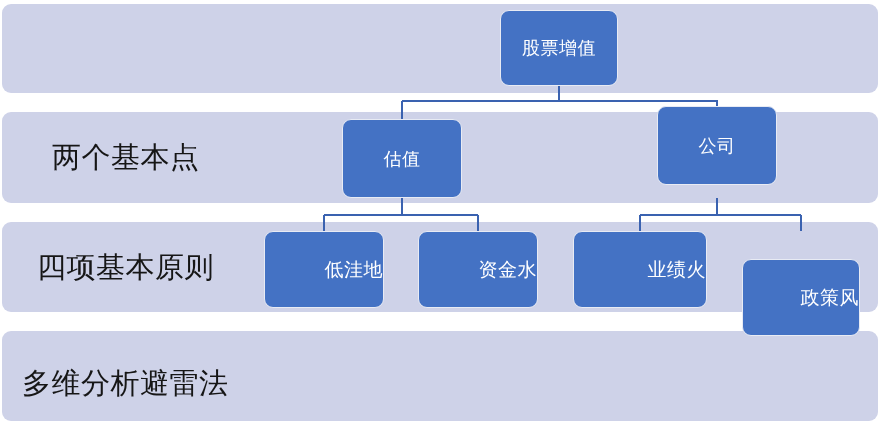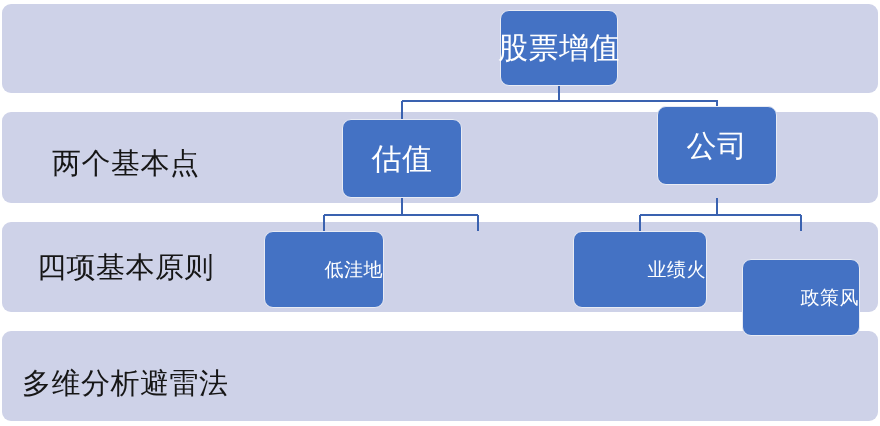--- a/index.html
+++ b/index.html
@@ -49,38 +49,38 @@
   .node {
     position: absolute;
     background: #4472c4;
     border: 1px solid #e8ebf4;
     border-radius: 9px;
     box-sizing: border-box;
     display: flex;
     align-items: center;
     justify-content: center;
     color: #ffffff;
-    font-size: 30px;
+    font-size: 18px;
     line-height: 1;
     white-space: nowrap;
     letter-spacing: 0.5px;
   }
   .node.small { font-size: 19px; justify-content: flex-end; }
 </style>
 </head>
 <body>
 
 <div id="stage">
 
   <div class="band" style="top:4px; height:89px;"></div>
   <div class="band" style="top:112px; height:91px;"></div>
   <div class="band" style="top:222px; height:90px;"></div>
   <div class="band" style="top:331px; height:90px;"></div>
 
-  <div class="band-label" style="left:52px; top:149px;text-align:center;">两个基本点</div>
+  <div class="band-label" style="left:52px; top:143px;text-align:center;">两个基本点</div>
   <div class="band-label" style="left:37px; top:253px;">四项基本原则</div>
   <div class="band-label" style="left:22px; top:361px;margin-top:8px;">多维分析避雷法</div>
 
   <svg id="wires" viewBox="0 0 880 426" width="880" height="426">
     <g fill="none" stroke="#3a62b0" stroke-width="2" shape-rendering="crispEdges">
 
       <path d="M559,86 L559,101 M402,101 L718,101 M402,101 L402,119 M717,101 L717,119"></path>
 
       <path d="M402,198 L402,215 M324,215 L478,215 M324,215 L324,231 M478,215 L478,231"></path>
 
@@ -97,20 +97,23 @@
   </div>
 
   <div class="node" style="left:657px; top:106px; width:120px; height:79px;">
     <span>公司</span>
   </div>
 
   <div class="node small" style="left:264px; top:231px; width:120px; height:77px;">
     <span>低洼地</span>
   </div>
 
+  <div class="node small" style="left:418px; top:231px; width:120px; height:77px;">
+    <span>资金水</span>
+  </div>
 
   <div class="node small" style="left:573px; top:231px; width:134px; height:77px;">
     <span>业绩火</span>
   </div>
 
   <div class="node small" style="left:742px; top:231px; width:118px; height:77px;margin-top:28px;">
     <span>政策风</span>
   </div>
 
 </div>

